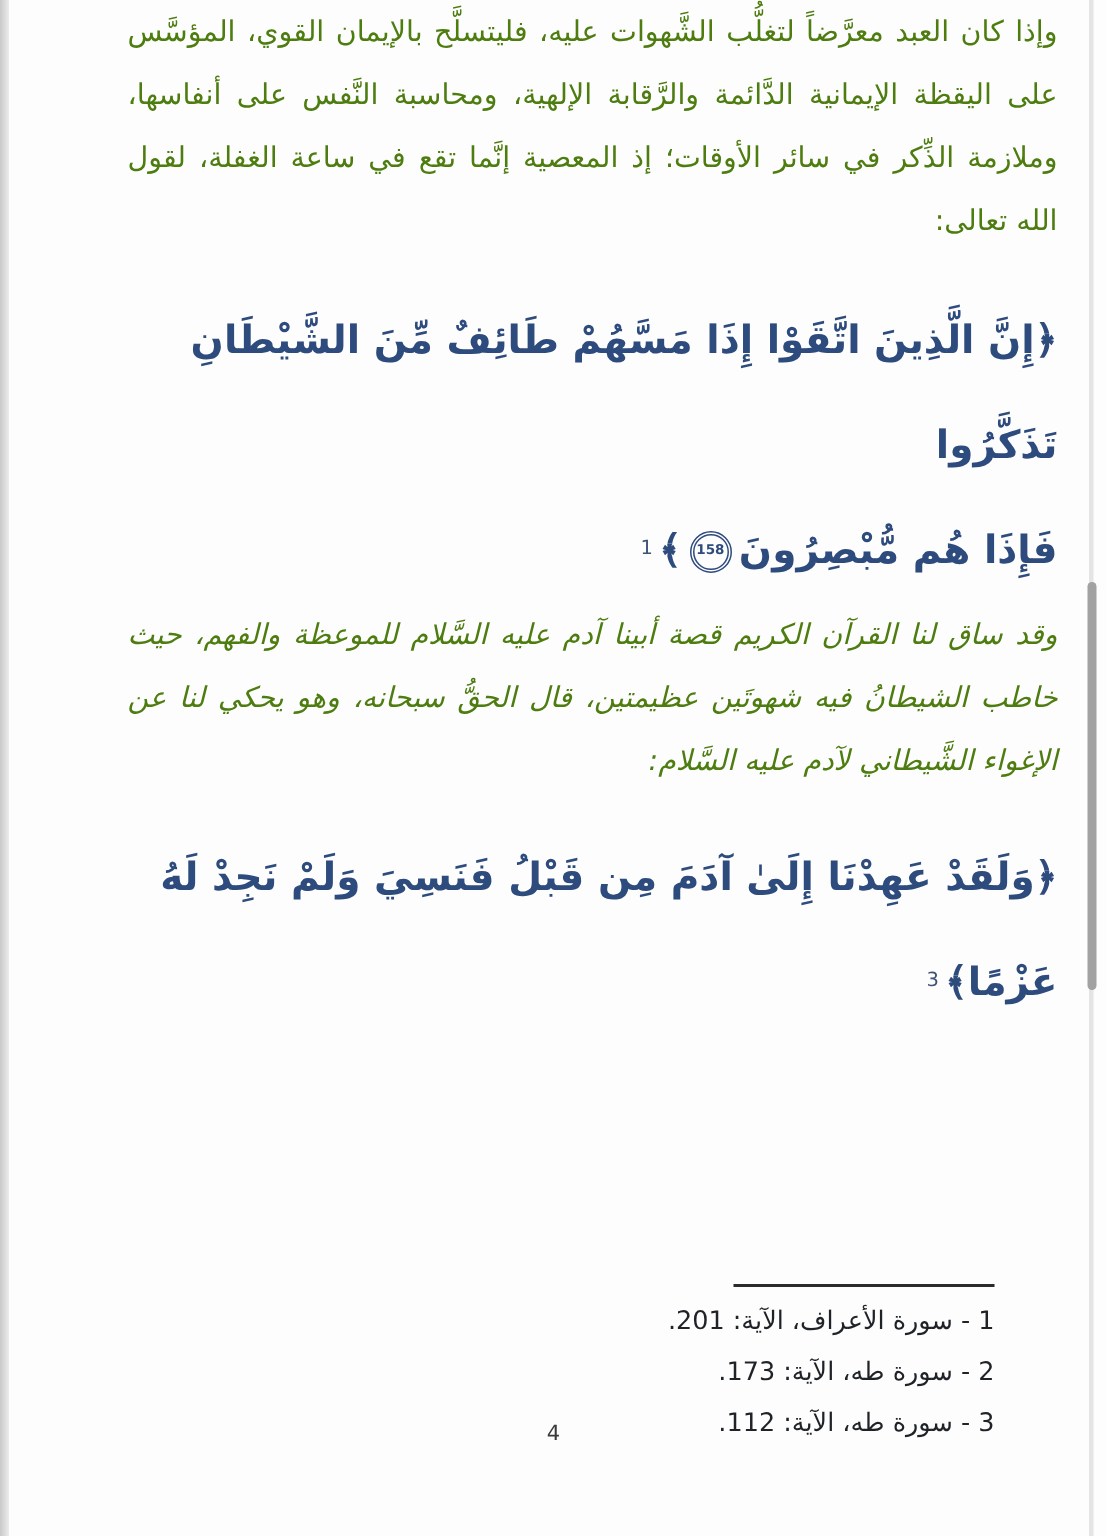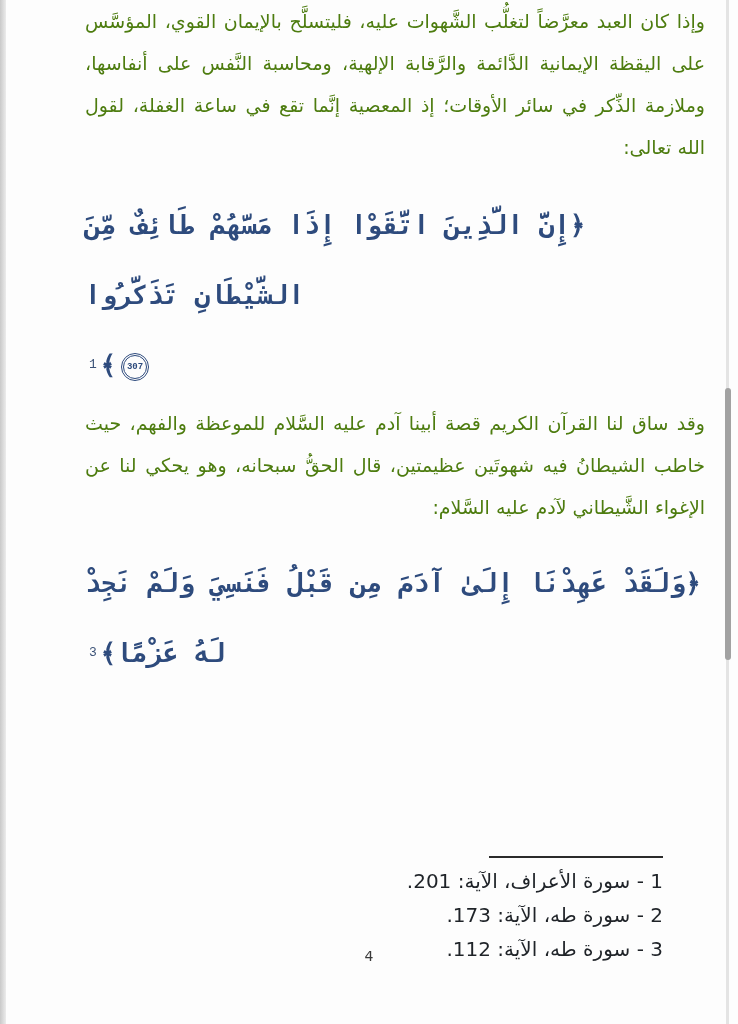--- a/index.html
+++ b/index.html
@@ -18,63 +18,63 @@
   .scroll-thumb {
     position:absolute; right:7px; top:388px; width:6px; height:272px;
     background:#a2a2a2; border-radius:3px;
   }
   .content { position:absolute; top:0; left:0; right:0; direction:rtl; }
   p.body-par {
     color:#4d7c0f; font-size:19px; line-height:42px;
     text-align:justify; margin:0 33px 0 85px;
   }
   .p1 { margin-top:26px; }
-  .p2 { margin-top:32px; }
+  .p2 { margin-top:32px;font-style:italic; }
   .p3 { margin-top:38px; }
   .verse {
     color:#2e4b7d; font-weight:bold; font-size:26px; line-height:70px;
-    text-align:left; margin:0 33px 0 85px;font-family:Liberation Mono, monospace;
+    text-align:right; margin:0 33px 0 85px;
   }
   .v1 { margin-top:24px; }
   .v2 { margin-top:19px; }
   .v3 { margin-top:22px; }
   .ayah-badge {
     display:inline-flex; align-items:center; justify-content:center;
     width:28px; height:28px; border:3px double #2e4b7d; border-radius:50%;
     vertical-align:middle; margin:0 5px; box-sizing:border-box;
   }
   .ayah-num { font-size:9px; font-weight:bold; line-height:1; }
   .fn-ref {
     font-size:13px; color:#3c5378; font-weight:normal;
     vertical-align:6px; margin:0 4px; line-height:0;
   }
   .footnotes { position:absolute; top:856px; right:75px; direction:rtl; text-align:right; }
   .fn-divider { width:174px; border-top:2px solid #2b2b2b; margin-bottom:6px; }
-  .fn-row { font-size:20px; line-height:34px; color:#1f2328; white-space:nowrap; }
+  .fn-row { font-size:17px; line-height:34px; color:#1f2328; white-space:nowrap; }
   .page-number {
     position:absolute; top:948px; left:0; width:738px; text-align:center;
     font-size:14px; color:#3a3a3a; direction:ltr;
   }
 </style>
 </head>
 <body>
 
 <div class="page-edge-left"></div>
 <div class="page-edge-right"></div>
 <div class="scroll-thumb"></div>
 
 <div class="content">
 
   <p class="body-par p1">وإذا كان العبد معرَّضاً لتغلُّب الشَّهوات عليه، فليتسلَّح بالإيمان القوي، المؤسَّس على اليقظة الإيمانية الدَّائمة والرَّقابة الإلهية، ومحاسبة النَّفس على أنفاسها، وملازمة الذِّكر في سائر الأوقات؛ إذ المعصية إنَّما تقع في ساعة الغفلة، لقول الله تعالى:</p>
 
   <div class="verse v1">
     <div>﴿إِنَّ الَّذِينَ اتَّقَوْا إِذَا مَسَّهُمْ طَائِفٌ مِّنَ الشَّيْطَانِ تَذَكَّرُوا</div>
     <div>
-      <span class="ayah-badge">
-          <span class="ayah-num">307</span>
+      <span>فَإِذَا هُم مُّبْصِرُونَ</span><span class="ayah-badge">
+          <span class="ayah-num">158</span>
         </span><span>﴾</span><sup class="fn-ref">1</sup>
     </div>
   </div>
 
   <p class="body-par p2">وقد ساق لنا القرآن الكريم قصة أبينا آدم عليه السَّلام للموعظة والفهم، حيث خاطب الشيطانُ فيه شهوتَين عظيمتين، قال الحقُّ سبحانه، وهو يحكي لنا عن الإغواء الشَّيطاني لآدم عليه السَّلام:</p>
 
 
 
   <div class="verse v3">
     <span>﴿وَلَقَدْ عَهِدْنَا إِلَىٰ آدَمَ مِن قَبْلُ فَنَسِيَ وَلَمْ نَجِدْ لَهُ عَزْمًا﴾</span><sup class="fn-ref">3</sup>

